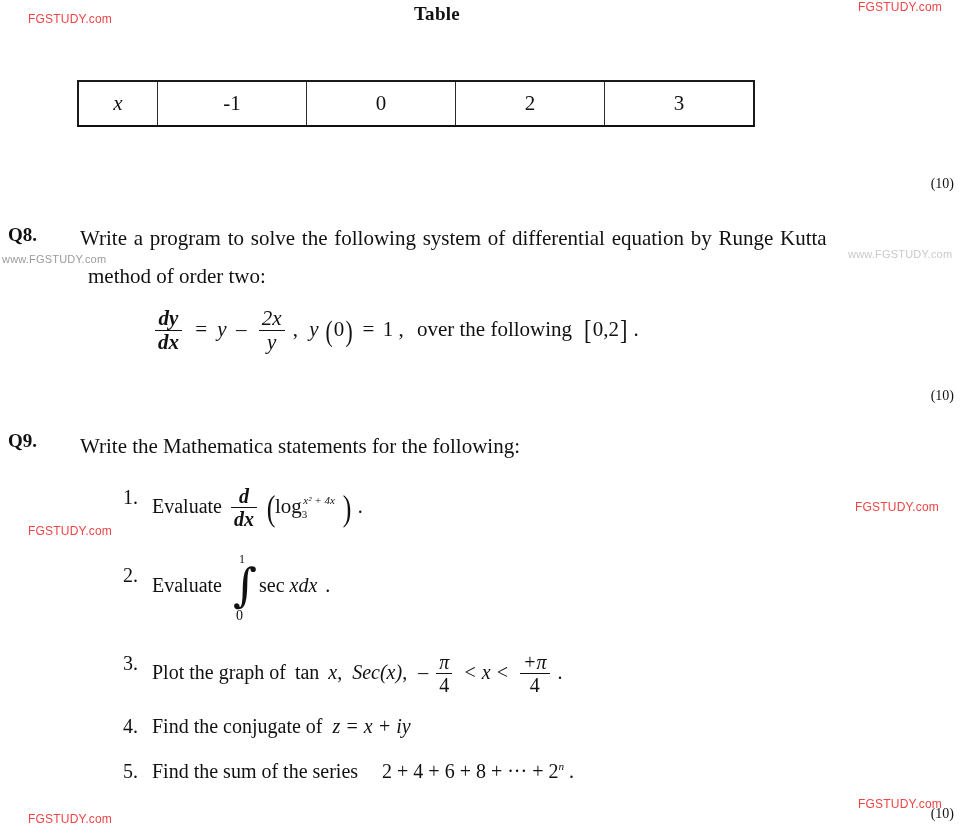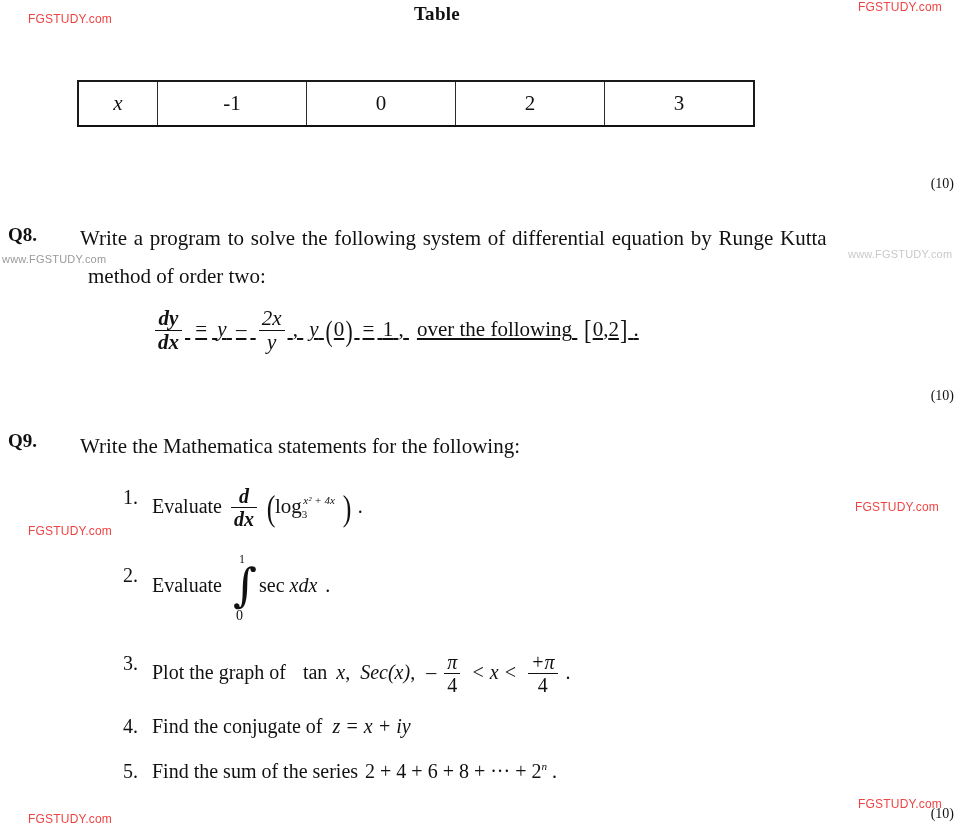--- a/index.html
+++ b/index.html
@@ -203,21 +203,21 @@
   </tbody>
     </table>
 </div>
 
 <div class="marks" style="top:176px;">(10)</div>
 
 <div class="q-tag" style="top:208px;margin-top:16px;">Q8.</div>
 <div class="q-body q8-body" style="top:222px;">Write a program to solve the following system of differential equation by Runge Kutta</div>
 <div class="q-body q8-line2" style="top:260px;">method of order two:</div>
 
-<div class="math" style="position:absolute; left:152px; top:308px; white-space:nowrap;text-decoration:underline;">
+<div class="math" style="position:absolute; left:152px; top:308px; white-space:nowrap;">
   <span class="frac">
     <span class="num bit">dy</span>
     <span class="den bit">dx</span>
   </span>
   <span style="margin:0 5px;">=</span>
   <span class="it">y</span>
   <span style="margin:0 4px;">–</span>
   <span class="frac">
     <span class="num it">2x</span>
     <span class="den it">y</span>
@@ -263,21 +263,21 @@
     <span style="margin-left:2px;">sec</span>
     <span class="it" style="">xdx</span>
     <span style="margin-left:3px;">.</span>
   </span>
 </div>
 
 <div class="sub-item" style="left:112px; top:652px;">
   <span class="sub-num">3.</span>
   <span class="sub-txt">
     <span>Plot the graph of</span>
-    <span style="margin-left:12px;text-align:center;">tan</span>
+    <span style="margin-left:4px;text-align:center;">tan</span>
     <span class="it" style="margin-left:4px;">x</span><span>,</span>
     <span class="it" style="margin-left:5px;">Sec(x)</span><span>,</span>
     <span style="margin-left:6px;">–</span>
     <span class="frac">
       <span class="num it">π</span>
       <span class="den">4</span>
     </span>
     <span class="it" style="margin:0 3px;">&lt; x &lt;</span>
     <span class="frac">
       <span class="num it">+π</span>
@@ -292,18 +292,18 @@
   <span class="sub-txt">
     <span>Find the conjugate of</span>
     <span class="it" style="margin-left:5px;">z = x + iy</span>
   </span>
 </div>
 
 <div class="sub-item" style="left:112px; top:760px;">
   <span class="sub-num">5.</span>
   <span class="sub-txt">
     <span>Find the sum of the series</span>
-    <span style="margin-left:2px;">2 + 4 + 6 + 8 + ··· + 2</span><sup class="hi">n</sup>
+    <span style="margin-left:19px;">2 + 4 + 6 + 8 + ··· + 2</span><sup class="hi">n</sup>
     <span>.</span>
   </span>
 </div>
 
 <div class="marks" style="top:806px;">(10)</div>
 
 </body></html>

